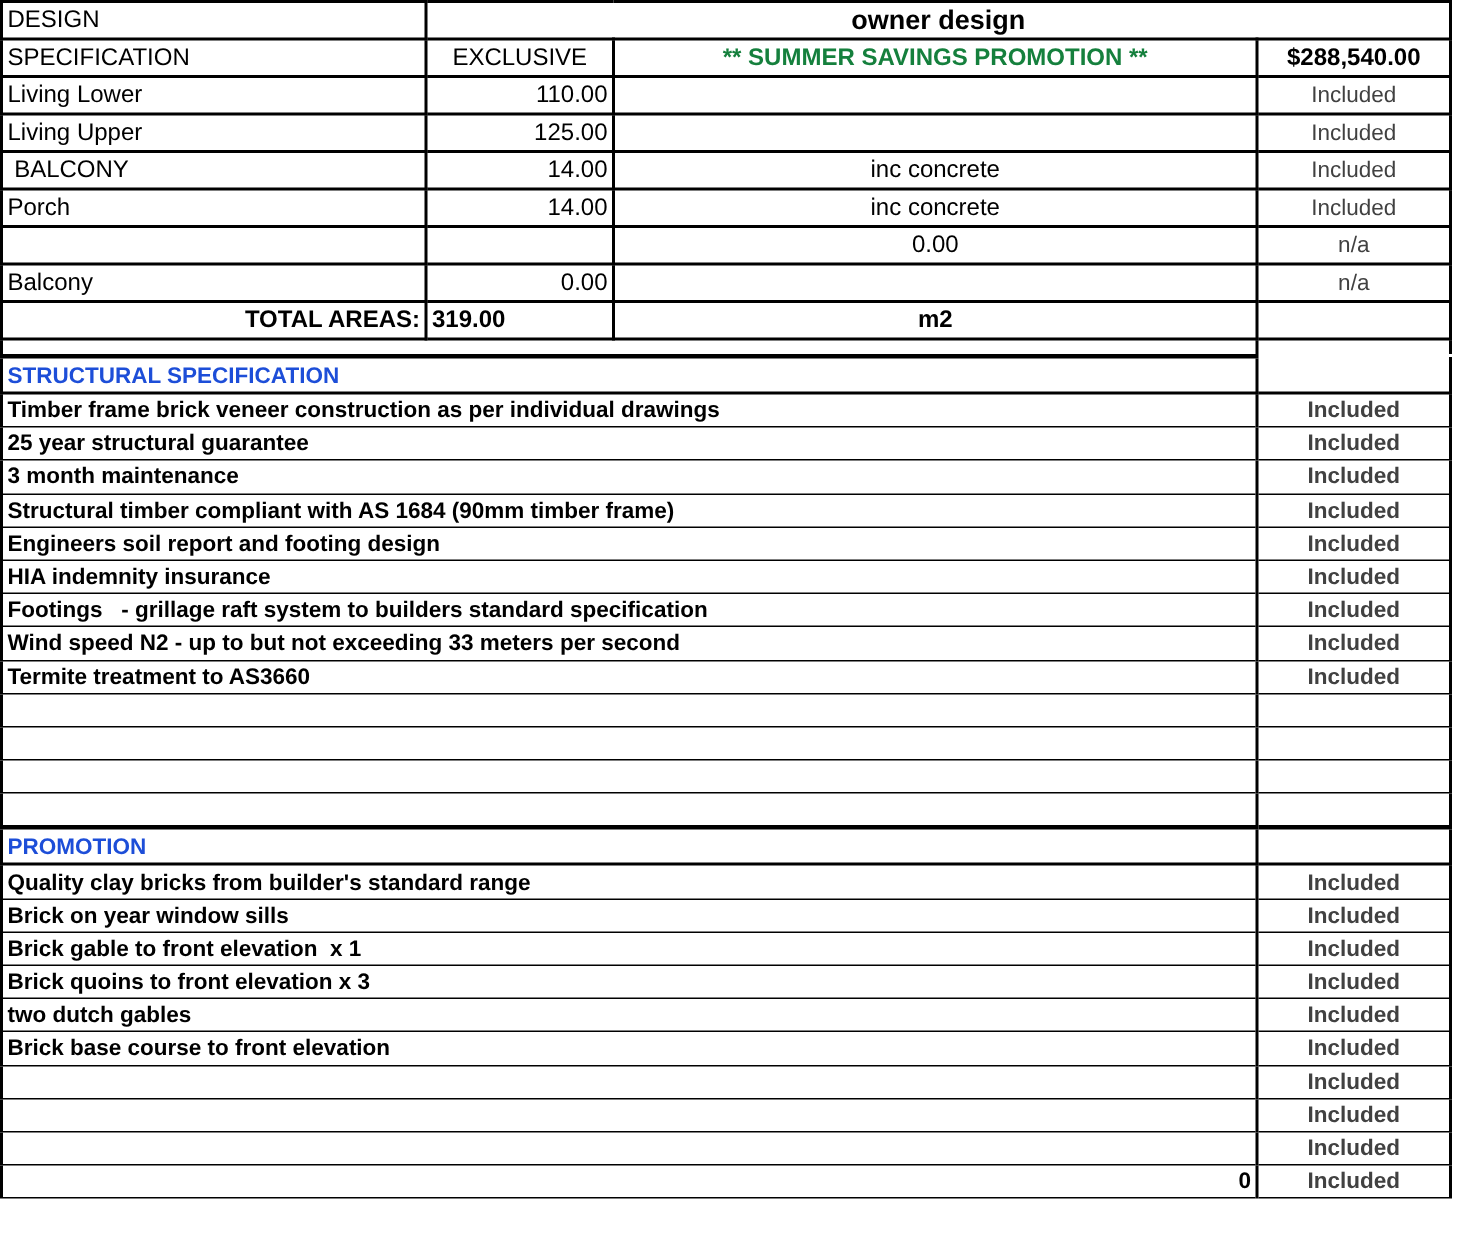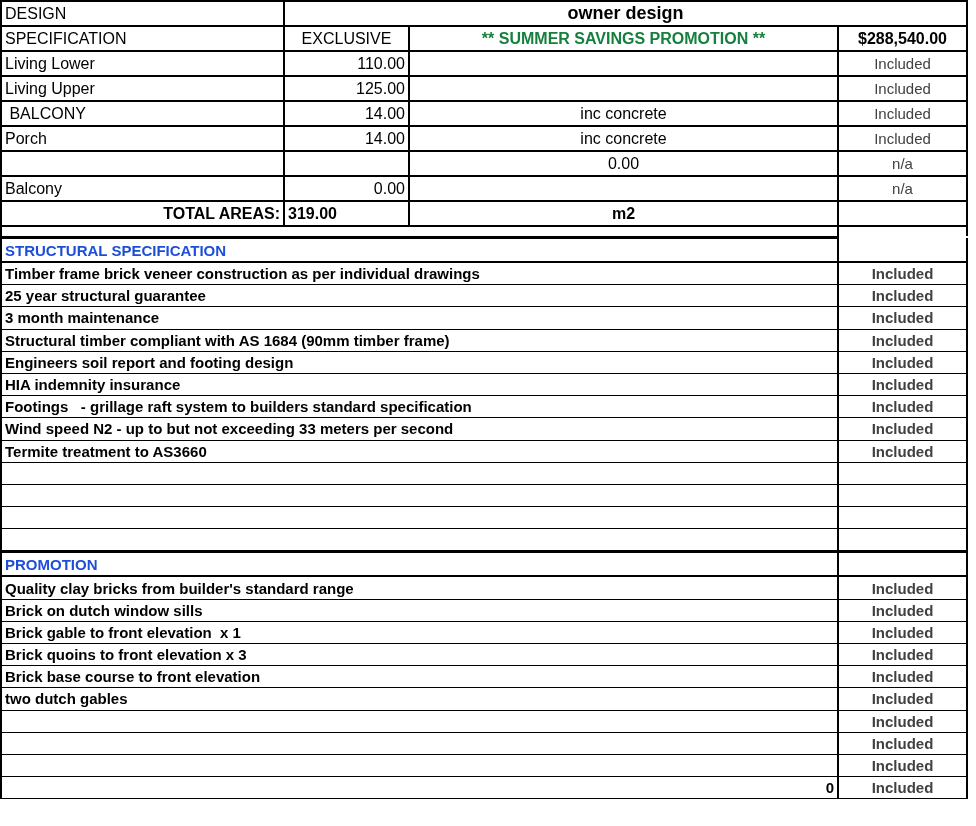--- a/index.html
+++ b/index.html
@@ -198,40 +198,40 @@
         <td class="text">PROMOTION</td>
         <td class="status"></td>
       </tr>
     </tbody>
     <tbody id="elevations-rows">
         <tr>
     <td class="text">Quality clay bricks from builder's standard range</td>
     <td class="status">Included</td>
   </tr>
         <tr>
-    <td class="text">Brick on dutch window sills</td>
+    <td class="text">Brick on year window sills</td>
     <td class="status">Included</td>
   </tr>
         <tr>
     <td class="text">Brick gable to front elevation  x 1</td>
     <td class="status">Included</td>
   </tr>
         <tr>
     <td class="text">Brick quoins to front elevation x 3</td>
     <td class="status">Included</td>
   </tr>
         <tr>
+    <td class="text">two dutch gables</td>
+    <td class="status">Included</td>
+  </tr>
+        <tr>
     <td class="text">Brick base course to front elevation</td>
     <td class="status">Included</td>
   </tr>
         <tr>
-    <td class="text">two dutch gables</td>
-    <td class="status">Included</td>
-  </tr>
-        <tr>
     <td class="text"></td>
     <td class="status">Included</td>
   </tr>
         <tr>
     <td class="text"></td>
     <td class="status">Included</td>
   </tr>
         <tr>
     <td class="text"></td>
     <td class="status">Included</td>

